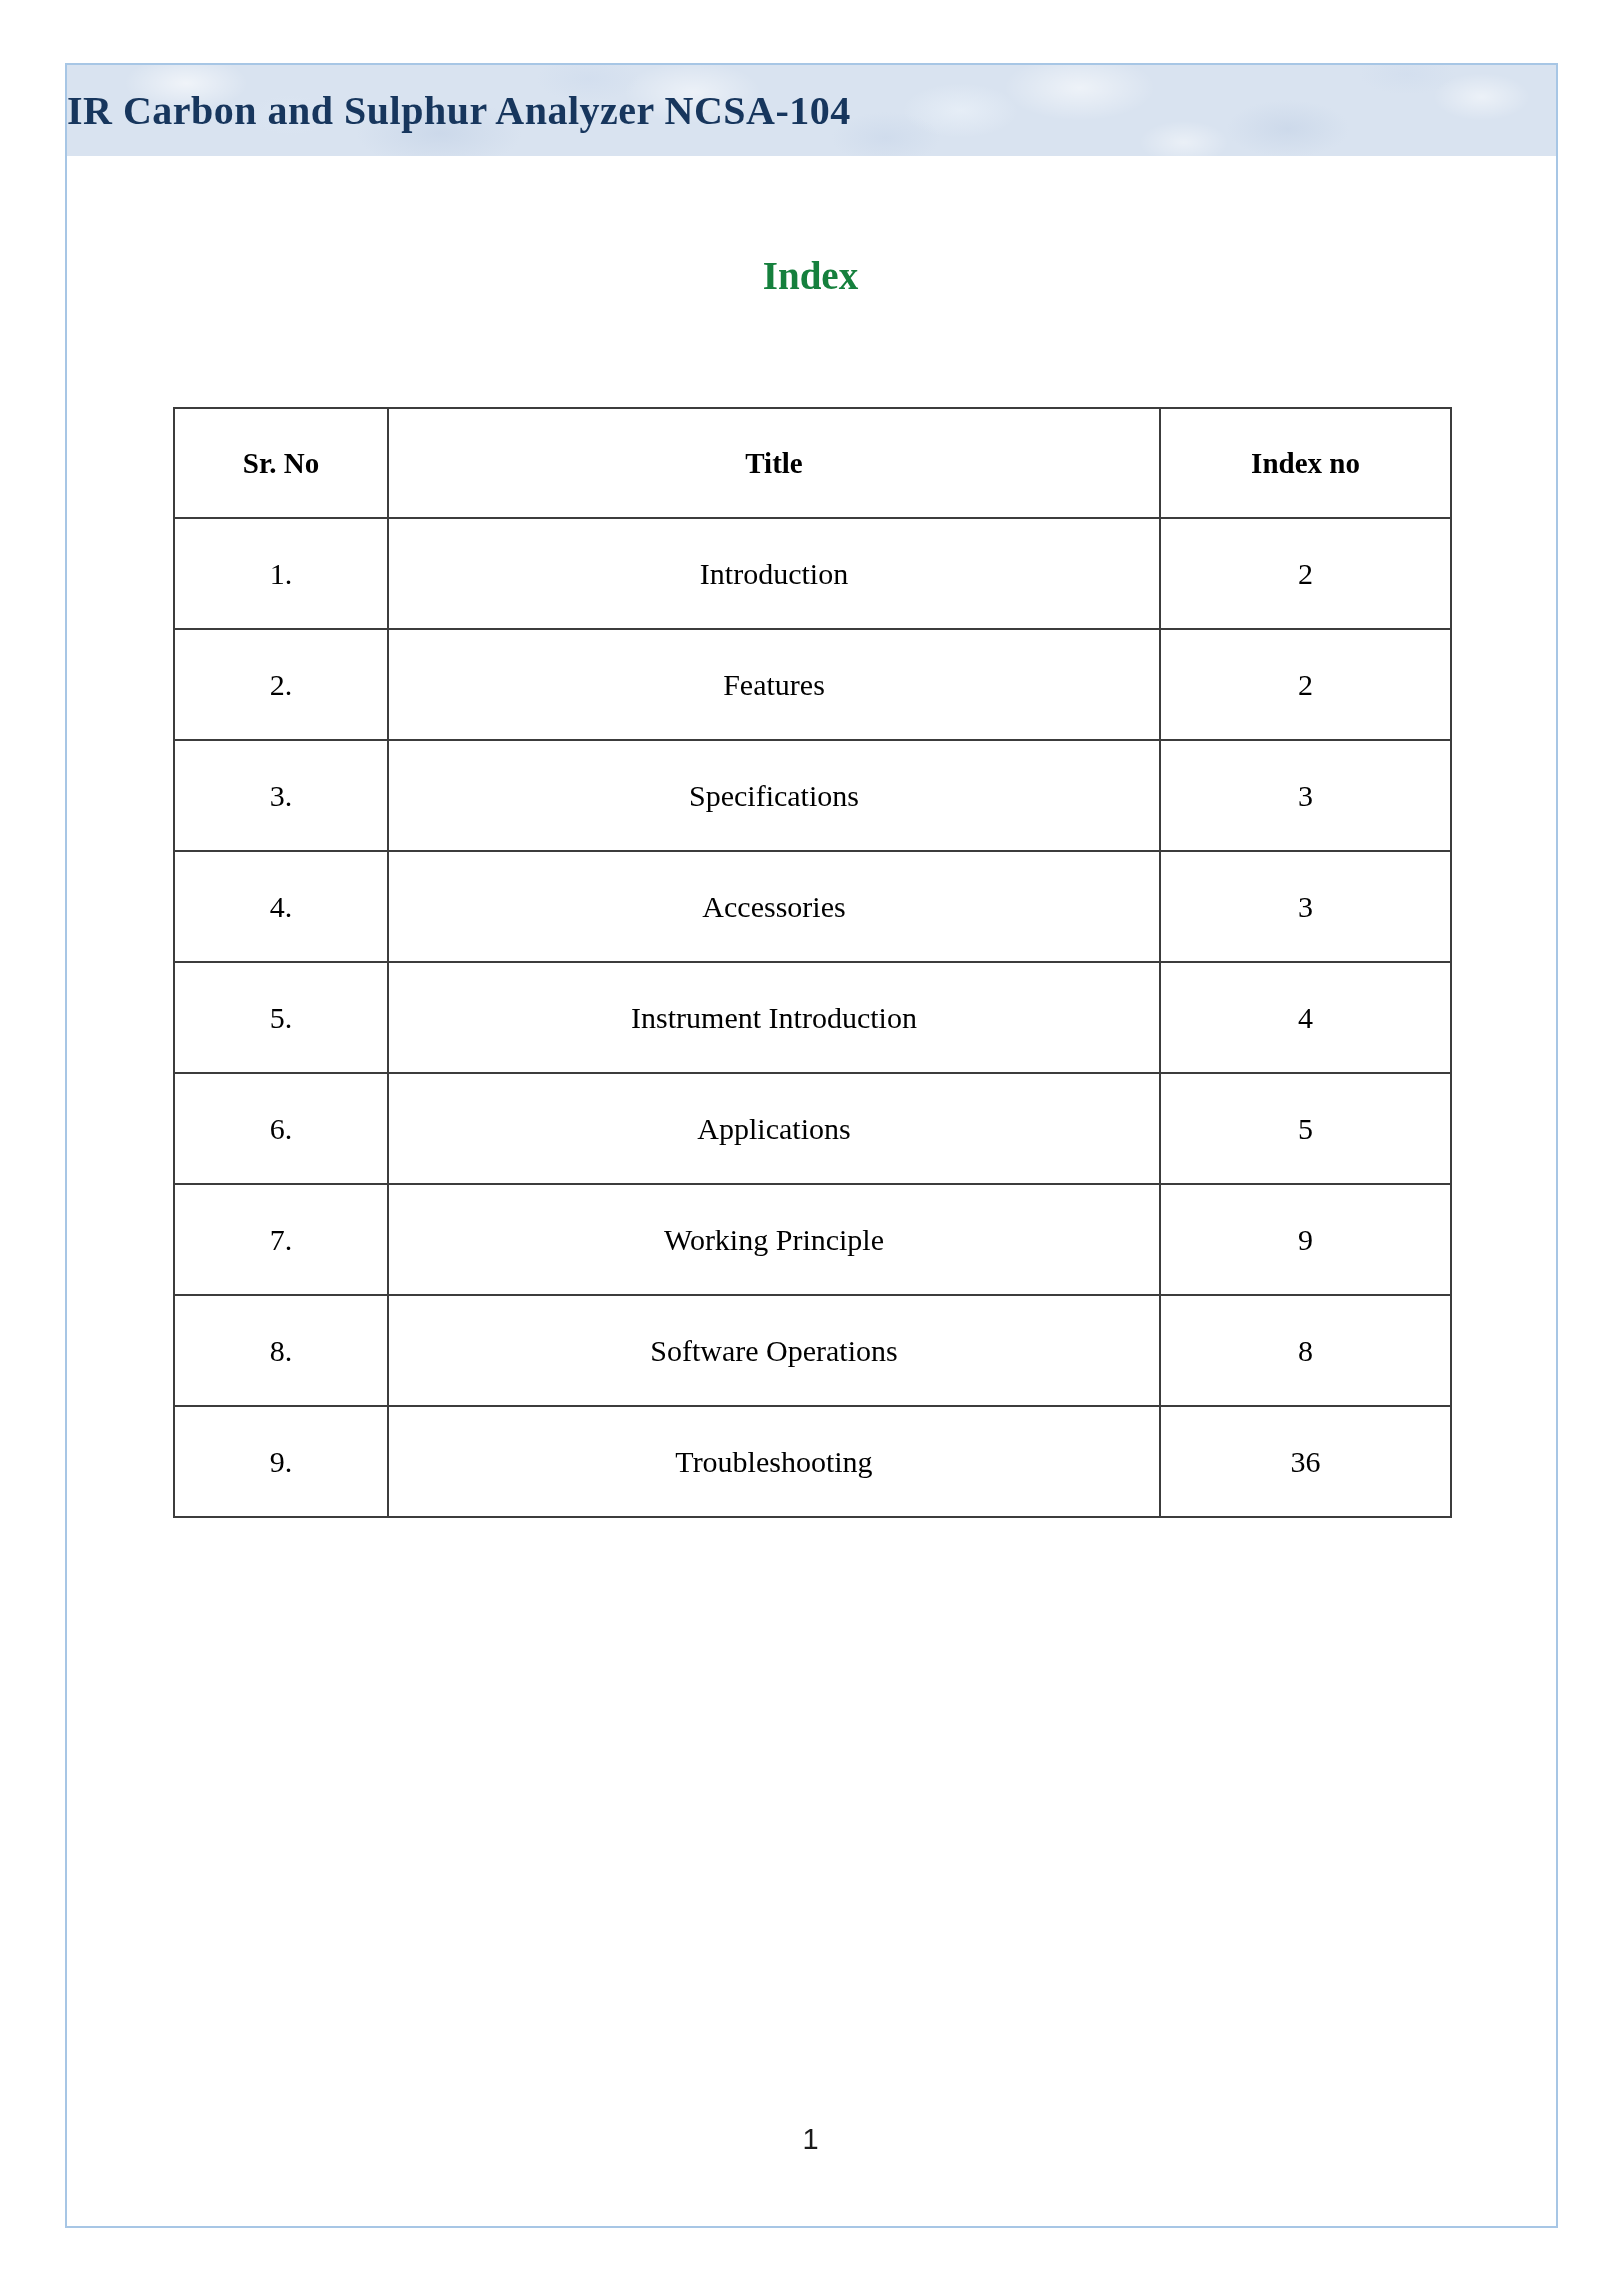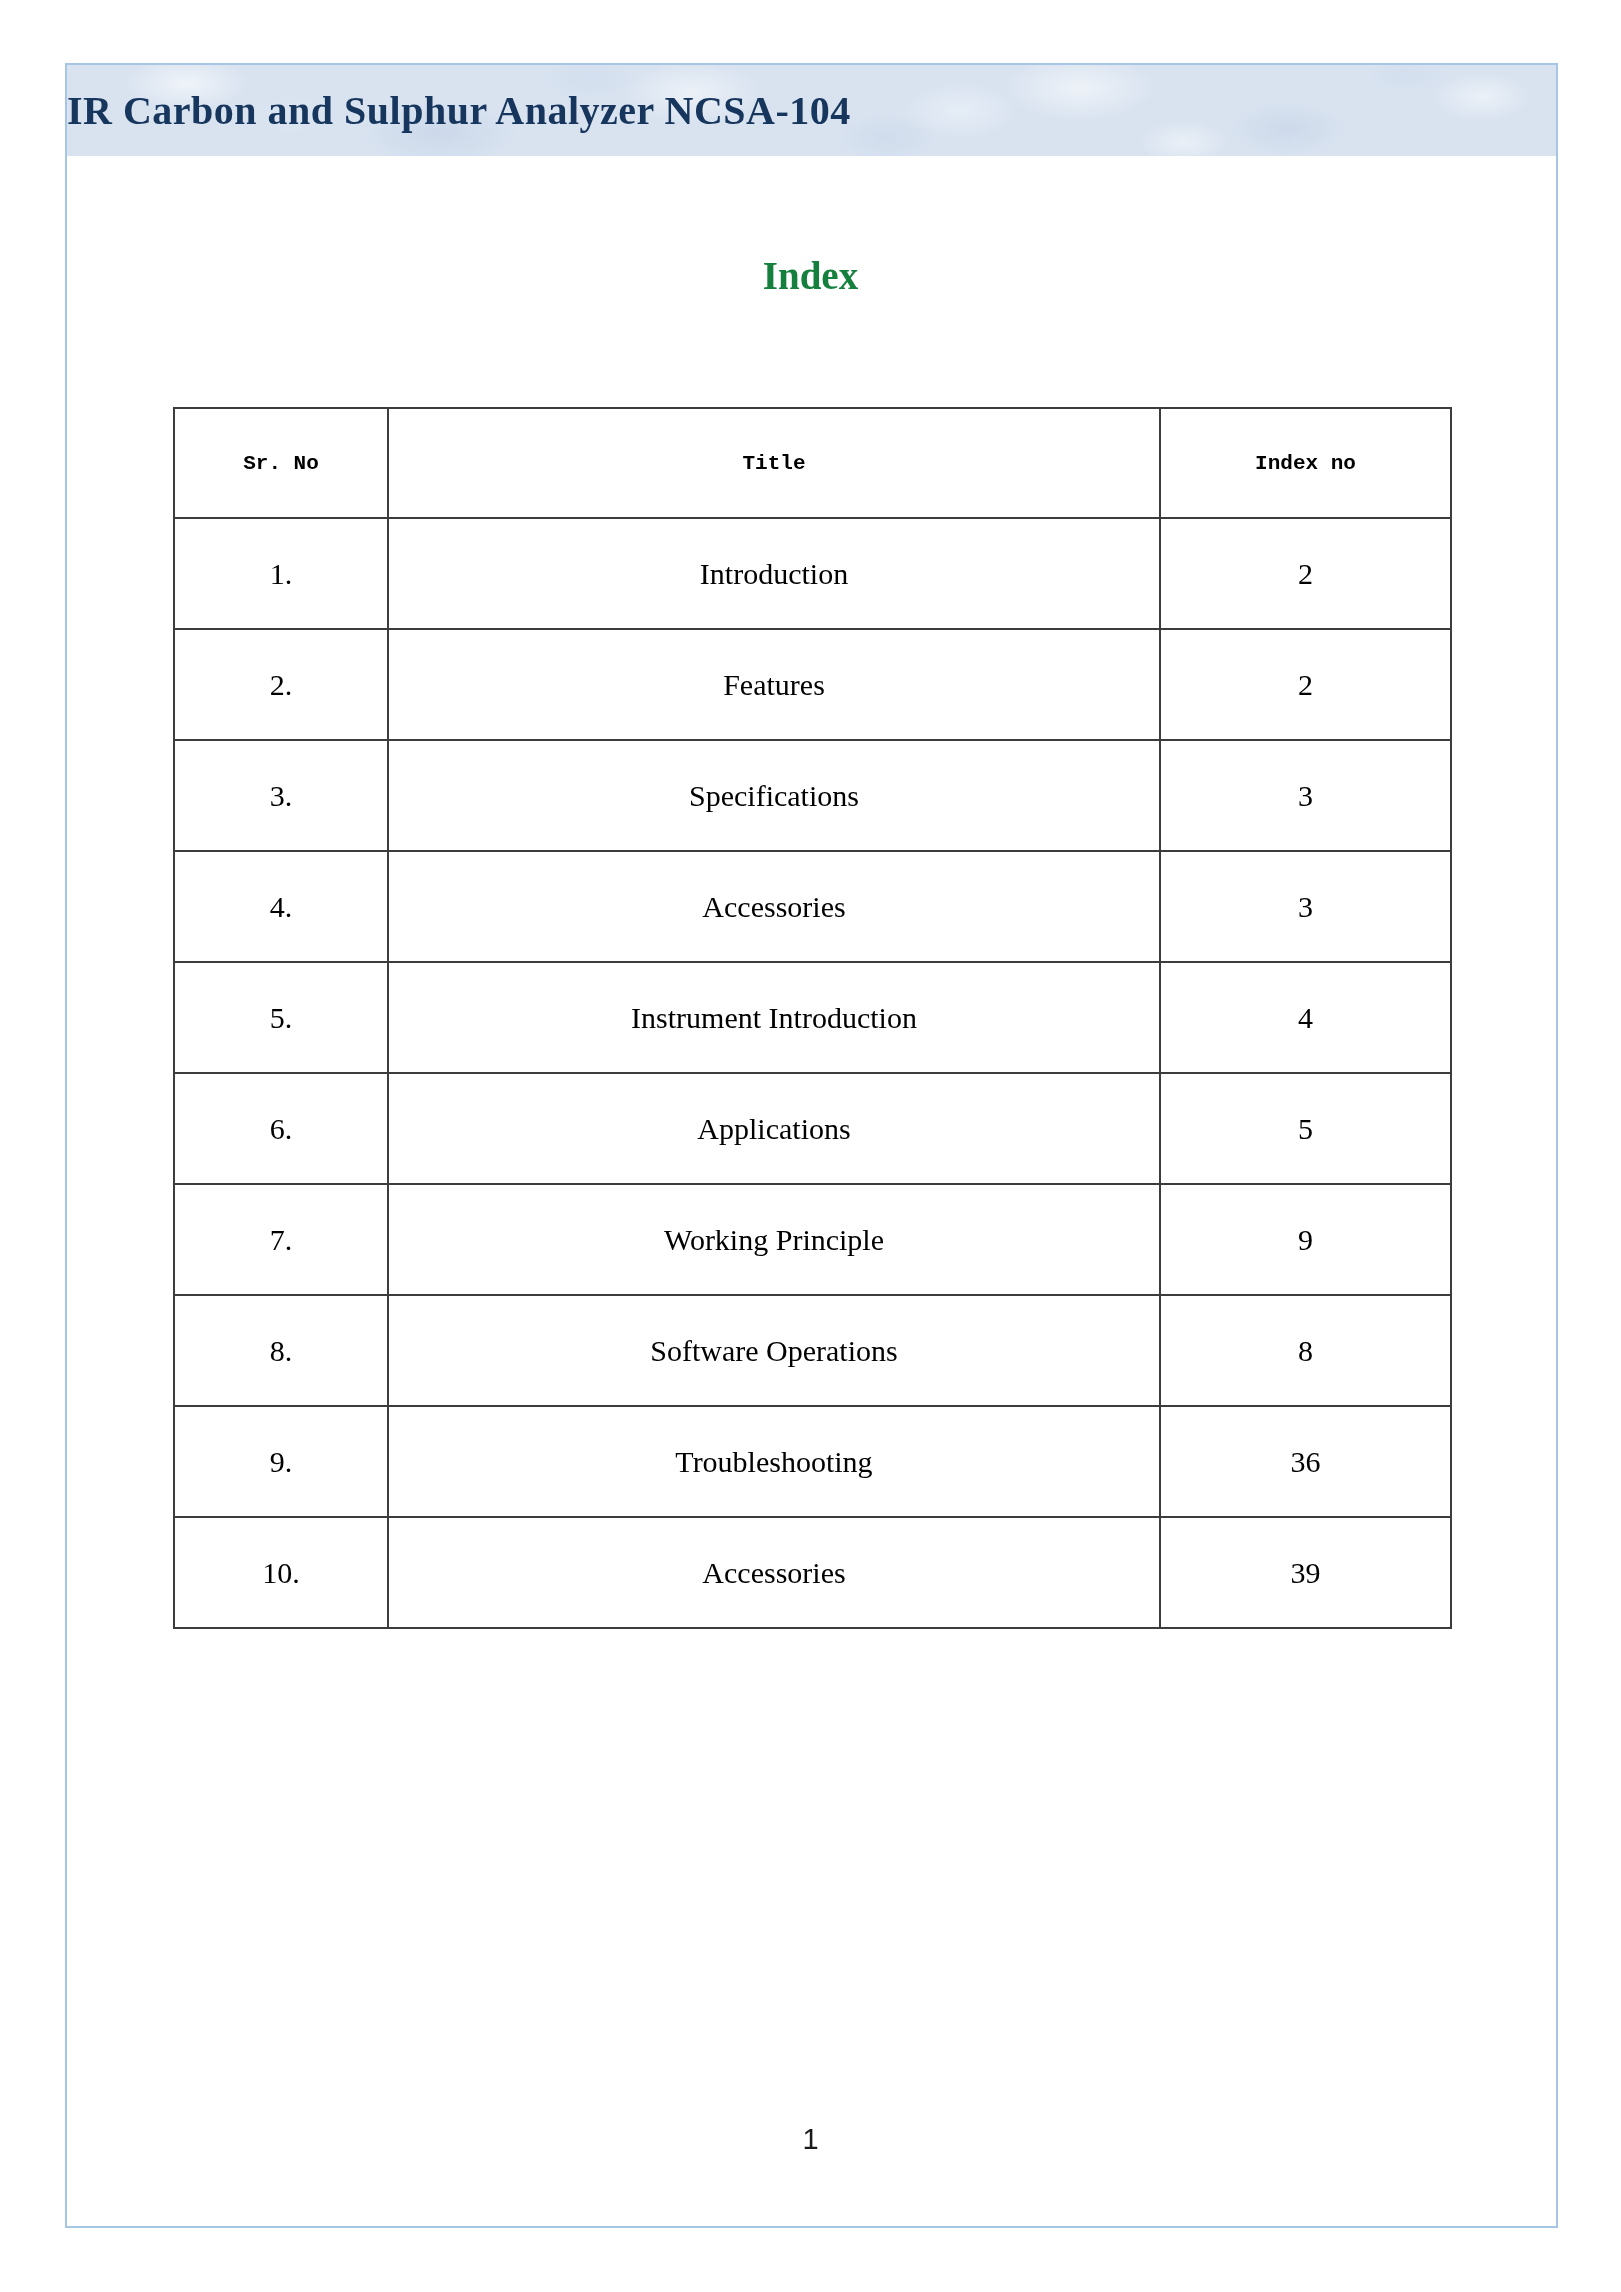--- a/index.html
+++ b/index.html
@@ -83,23 +83,22 @@
   .index-table th,
   .index-table td {
     border: 2px solid #3c3c3c;
     text-align: center;
     vertical-align: middle;
     padding: 0;
     overflow: hidden;
   }
   .index-table th {
     height: 108px;
-    font-size: 21px;
+    font-size: 29px;
     font-weight: bold;
-    font-family: Liberation Mono, monospace;
   }
   .index-table td {
     height: 109px;
     font-size: 30px;
     font-weight: normal;
   }
 
   .page-footer {
     position: absolute;
     left: 0;
@@ -183,22 +182,17 @@
     <td>Software Operations</td>
     <td>8</td>
   </tr>
 
   <tr>
     <td>9.</td>
     <td>Troubleshooting</td>
     <td>36</td>
   </tr>
 
-  <tr>
-    <td>10.</td>
-    <td>Accessories</td>
-    <td>39</td>
-  </tr>
 </tbody>
 </table>
 
 <div class="page-footer">1</div>
 
 
 </body></html>

